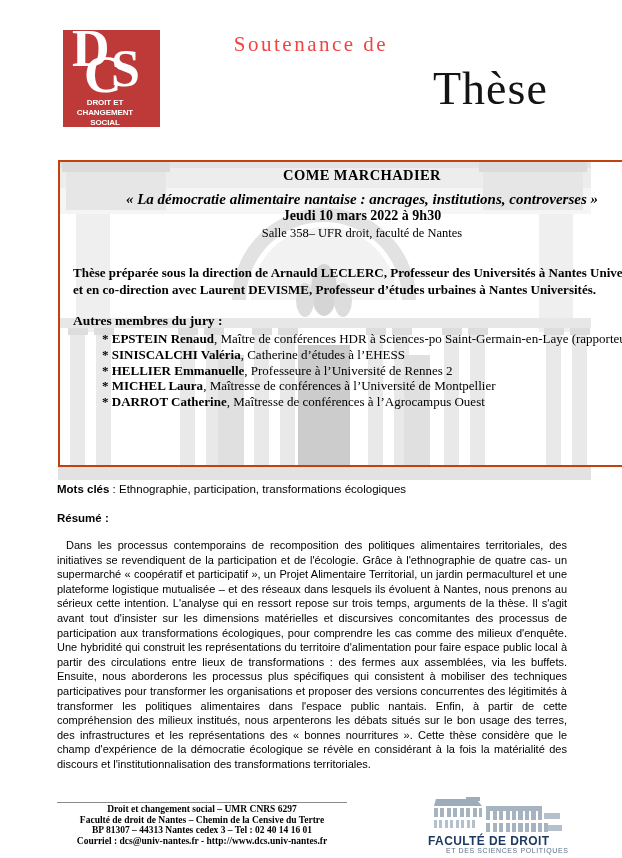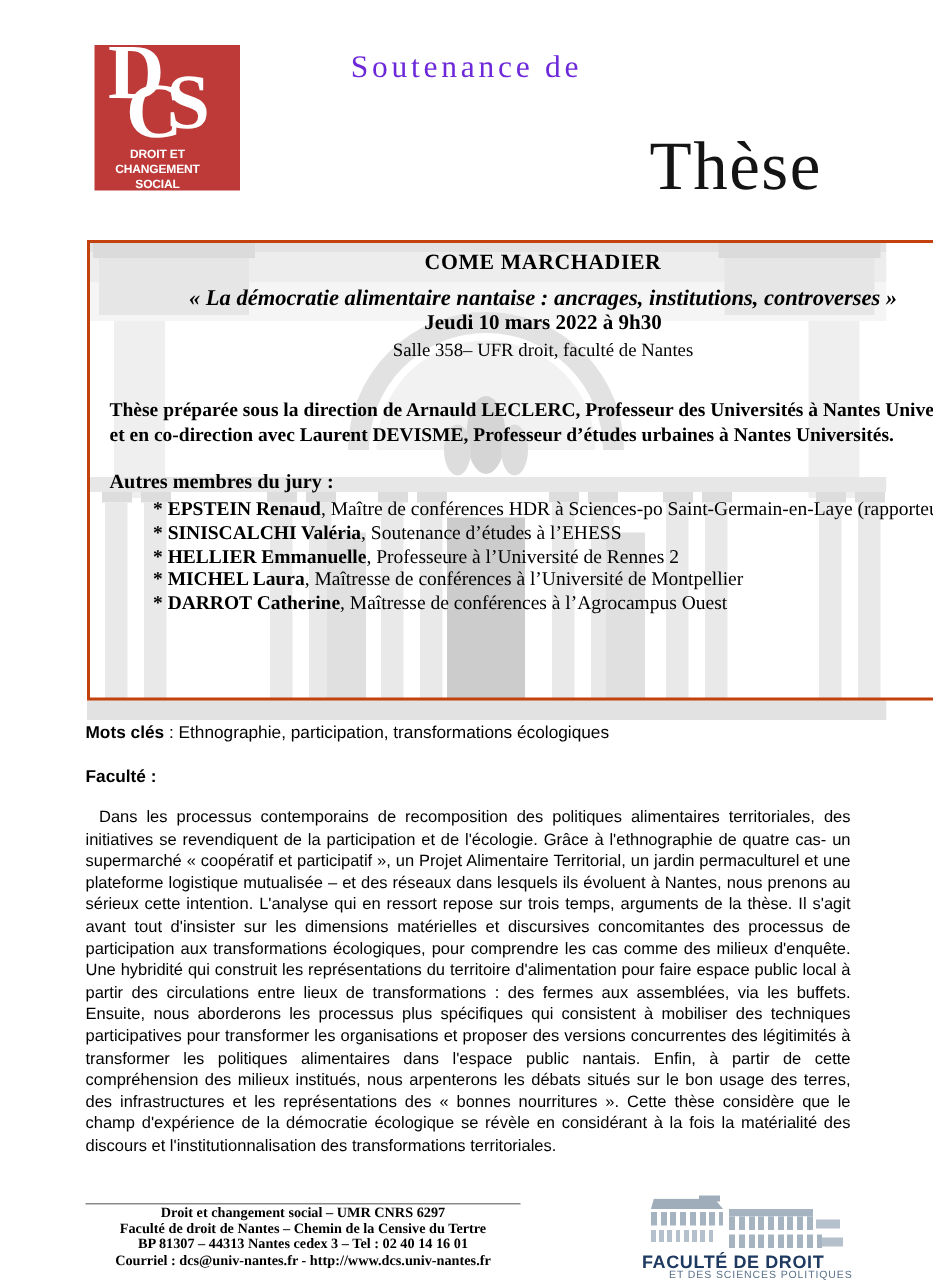--- a/index.html
+++ b/index.html
@@ -13,22 +13,22 @@
   .lt-d{left:9px;top:-7px;}
   .lt-c{left:21px;top:19px;}
   .lt-s{left:48px;top:13px;}
   .dcs-sub{position:absolute;left:0;width:84px;text-align:center;color:#fff;
            font-family:"Liberation Sans",sans-serif;font-weight:bold;font-size:8px;
            letter-spacing:-0.1px;line-height:10px;}
   .dcs-sub1{top:68px;}
   .dcs-sub2{top:78px;}
 
   .soutenance{position:absolute;left:0;top:32px;width:622px;text-align:center;
-              font-size:21px;letter-spacing:2.5px;color:#6d28d9;}
-  .these{position:absolute;left:433px;top:84px;font-size:46px;letter-spacing:1px;color:#141414;}
+              font-size:21px;letter-spacing:2.5px;color:#ef4444;}
+  .these{position:absolute;left:433px;top:62px;font-size:46px;letter-spacing:1px;color:#141414;}
 
   
   .hero-bg{position:absolute;left:58px;top:160px;width:533px;height:320px;}
   .hero-bg svg{opacity:.5;}
   .box{position:absolute;left:58px;top:160px;width:608px;height:307px;border:2px solid #c2410c;
        box-sizing:border-box;text-align:center;}
   .candidate{margin-top:5px;font-weight:bold;font-size:14.5px;letter-spacing:.4px;}
   .quote{margin-top:7px;font-weight:bold;font-style:italic;font-size:15px;}
   .datetime{font-weight:bold;font-size:14px;}
   .location{margin-top:2px;font-size:12.5px;}
@@ -141,31 +141,31 @@
 
   <div class="box">
     <div class="candidate">COME MARCHADIER</div>
     <div class="quote">« La démocratie alimentaire nantaise : ancrages, institutions, controverses »</div>
     <div class="datetime">Jeudi 10 mars 2022 à 9h30</div>
     <div class="location">Salle 358– UFR droit, faculté de Nantes</div>
     <p class="direction">Thèse préparée sous la direction de Arnauld LECLERC, Professeur des Universités à Nantes Université et en co-direction avec Laurent DEVISME, Professeur d’études urbaines à Nantes Universités.</p>
     <div class="jury-heading">Autres membres du jury :</div>
     <ul class="jury">
       <li><b>* EPSTEIN Renaud</b><span>, Maître de conférences HDR à Sciences-po Saint-Germain-en-Laye (rapporteur)</span></li>
-      <li><b>* SINISCALCHI Valéria</b><span>, Soutenance d’études à l’EHESS</span></li>
+      <li><b>* SINISCALCHI Valéria</b><span>, Catherine d’études à l’EHESS</span></li>
       <li><b>* HELLIER Emmanuelle</b><span>, Professeure à l’Université de Rennes 2</span></li>
       <li><b>* MICHEL Laura</b><span>, Maîtresse de conférences à l’Université de Montpellier</span></li>
       <li><b>* DARROT Catherine</b><span>, Maîtresse de conférences à l’Agrocampus Ouest</span></li>
     </ul>
   </div>
 
   <div class="keywords">
     <b>Mots clés</b><span> : Ethnographie, participation, transformations écologiques</span>
   </div>
-  <div class="resume-label">Faculté :</div>
+  <div class="resume-label">Résumé :</div>
   <p class="abstract">Dans les processus contemporains de recomposition des politiques alimentaires territoriales, des initiatives se revendiquent de la participation et de l'écologie. Grâce à l'ethnographie de quatre cas- un supermarché « coopératif et participatif », un Projet Alimentaire Territorial, un jardin permaculturel et une plateforme logistique mutualisée – et des réseaux dans lesquels ils évoluent à Nantes, nous prenons au sérieux cette intention. L'analyse qui en ressort repose sur trois temps, arguments de la thèse. Il s'agit avant tout d'insister sur les dimensions matérielles et discursives concomitantes des processus de participation aux transformations écologiques, pour comprendre les cas comme des milieux d'enquête. Une hybridité qui construit les représentations du territoire d'alimentation pour faire espace public local à partir des circulations entre lieux de transformations : des fermes aux assemblées, via les buffets. Ensuite, nous aborderons les processus plus spécifiques qui consistent à mobiliser des techniques participatives pour transformer les organisations et proposer des versions concurrentes des légitimités à transformer les politiques alimentaires dans l'espace public nantais. Enfin, à partir de cette compréhension des milieux institués, nous arpenterons les débats situés sur le bon usage des terres, des infrastructures et les représentations des « bonnes nourritures ». Cette thèse considère que le champ d'expérience de la démocratie écologique se révèle en considérant à la fois la matérialité des discours et l'institutionnalisation des transformations territoriales.</p>
 
   <div class="footer-rule"></div>
   <div class="footer-text">
     <div>Droit et changement social – UMR CNRS 6297</div>
     <div>Faculté de droit de Nantes – Chemin de la Censive du Tertre</div>
     <div>BP 81307 – 44313 Nantes cedex 3 – Tel : 02 40 14 16 01</div>
     <div>Courriel : dcs@univ-nantes.fr - http://www.dcs.univ-nantes.fr</div>
   </div>
 

